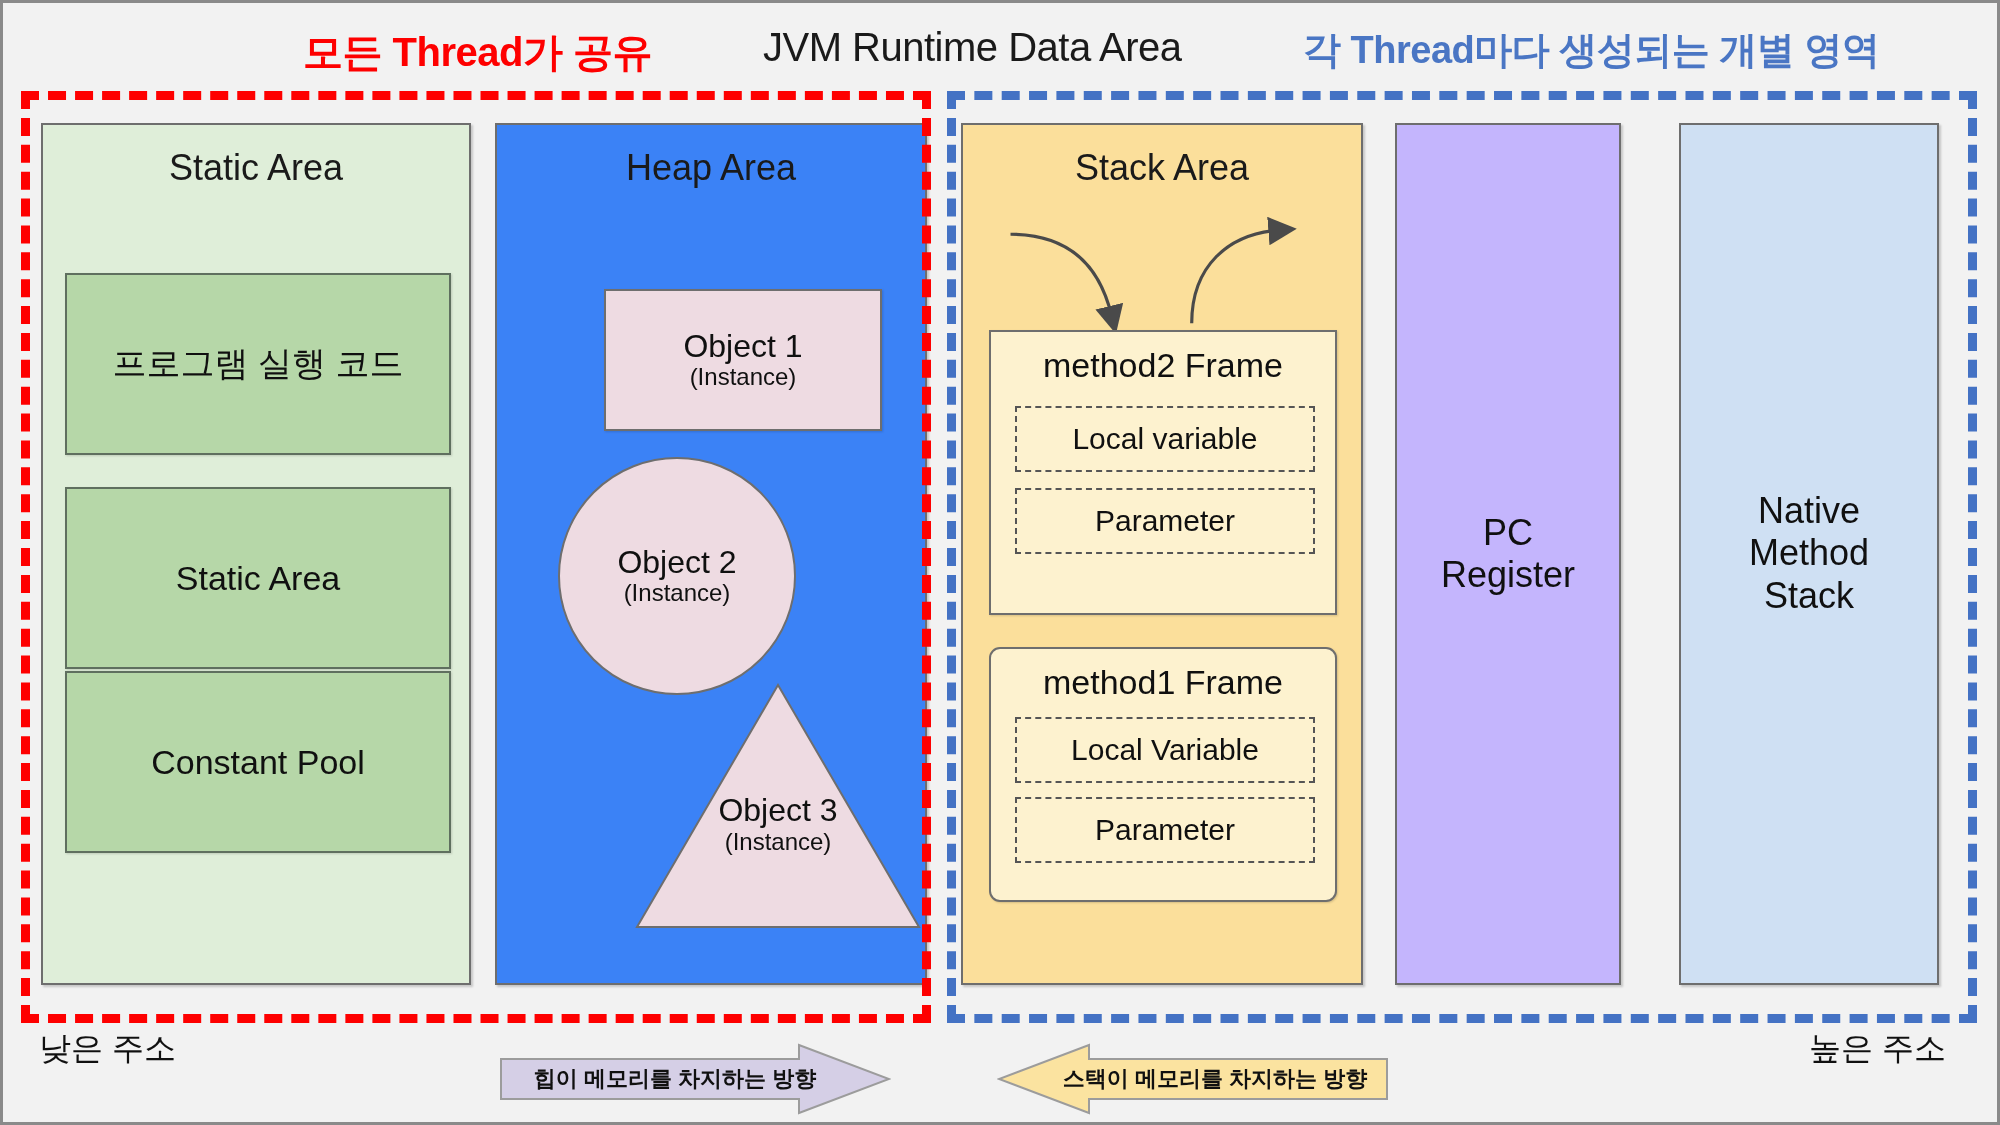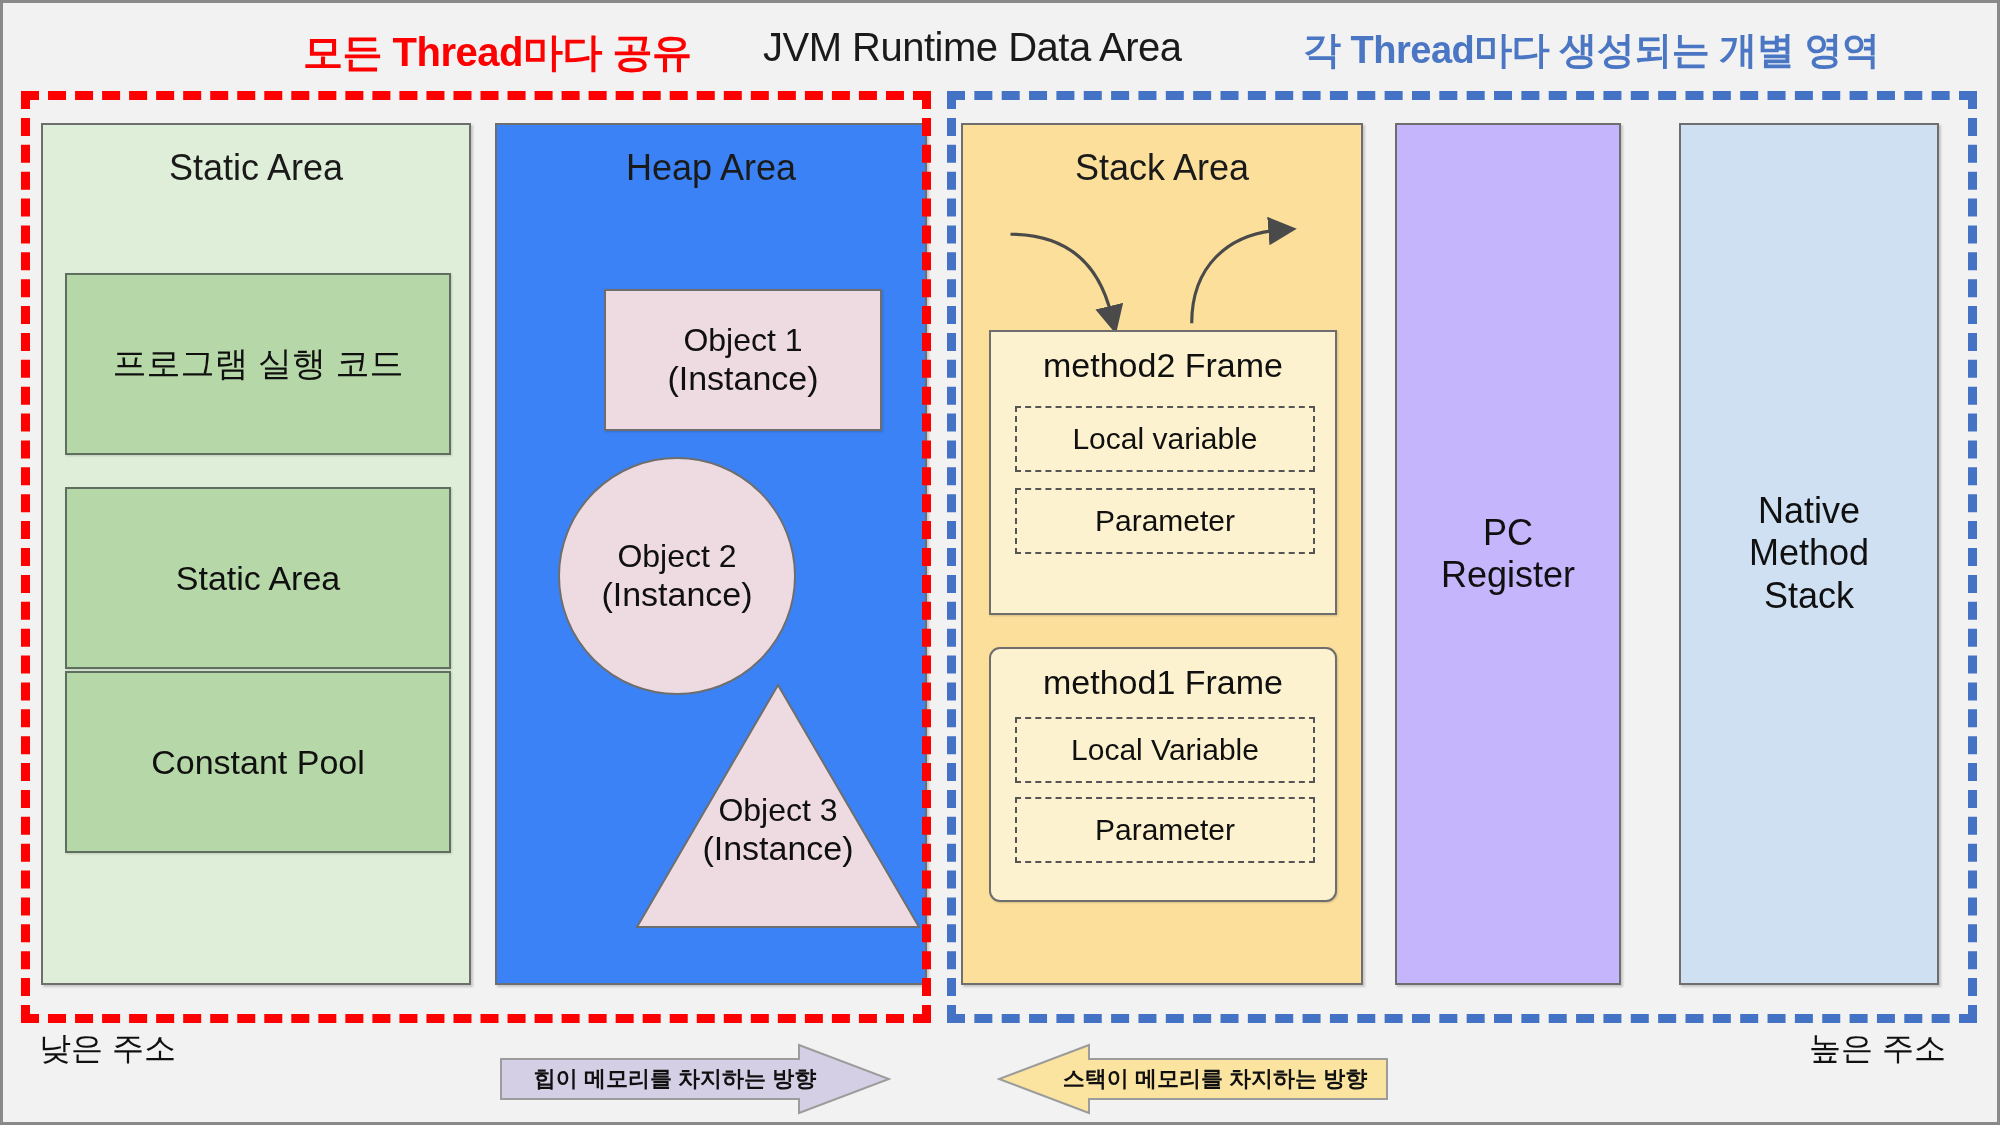--- a/index.html
+++ b/index.html
@@ -99,21 +99,21 @@
   #mbox-static  { left: 22px; top: 362px; width: 386px; height: 182px; }
   #mbox-const   { left: 22px; top: 546px; width: 386px; height: 182px; }
 
   
   .obj-label {
     font-size: 32px;
     line-height: 1.12;
     color: #101010;
     text-align: center;
   }
-  .obj-label .sub { font-size: 34px; display:block; }
+  .obj-label .sub { font-size: 24px; display:block; }
 
   #obj1 {
     position: absolute;
     left: 107px; top: 164px; width: 278px; height: 142px;
     box-sizing: border-box;
     border: 2px solid #6e6e6e;
     background: #eedbe2;
     display: flex; align-items: center; justify-content: center;
     box-shadow: 1px 1px 2px rgba(0,0,0,0.15);
   }
@@ -206,21 +206,21 @@
   #dir-heap .dtext { margin-right: 40px; }
   #dir-stack { left: 994px;  top: 1040px; width: 392px; height: 72px; }
   #dir-stack .dtext { margin-left: 44px; }
   .dirarrow svg { position:absolute; left:0; top:0; }
 </style>
 </head>
 <body>
 
 <div id="canvas">
 
-  <div class="caption" id="cap-shared">모든 Thread마다 공유</div>
+  <div class="caption" id="cap-shared">모든 Thread가 공유</div>
   <div class="caption" id="cap-title">JVM Runtime Data Area</div>
   <div class="caption" id="cap-perthread">각 Thread마다 생성되는 개별 영역</div>
 
   <div class="group-box" id="group-shared"></div>
   <div class="group-box" id="group-perthread"></div>
 
   <div class="region" id="region-method">
     <div class="region-title" style="top:22px;">Static Area</div>
 
     <div class="sub-box" id="mbox-code">프로그램 실행 코드</div>

